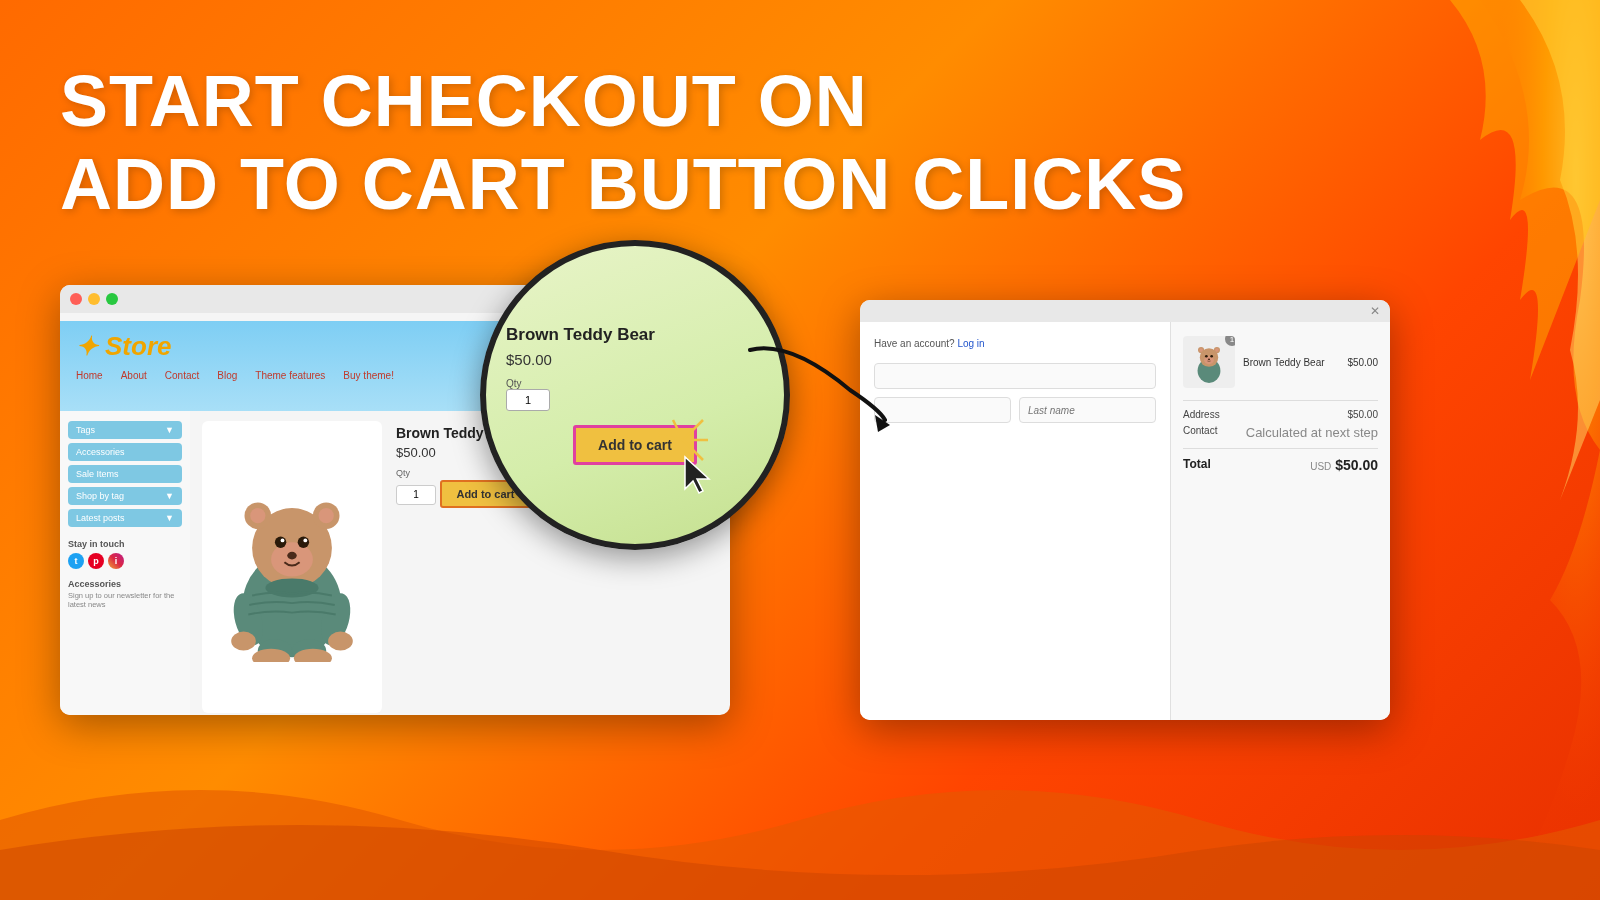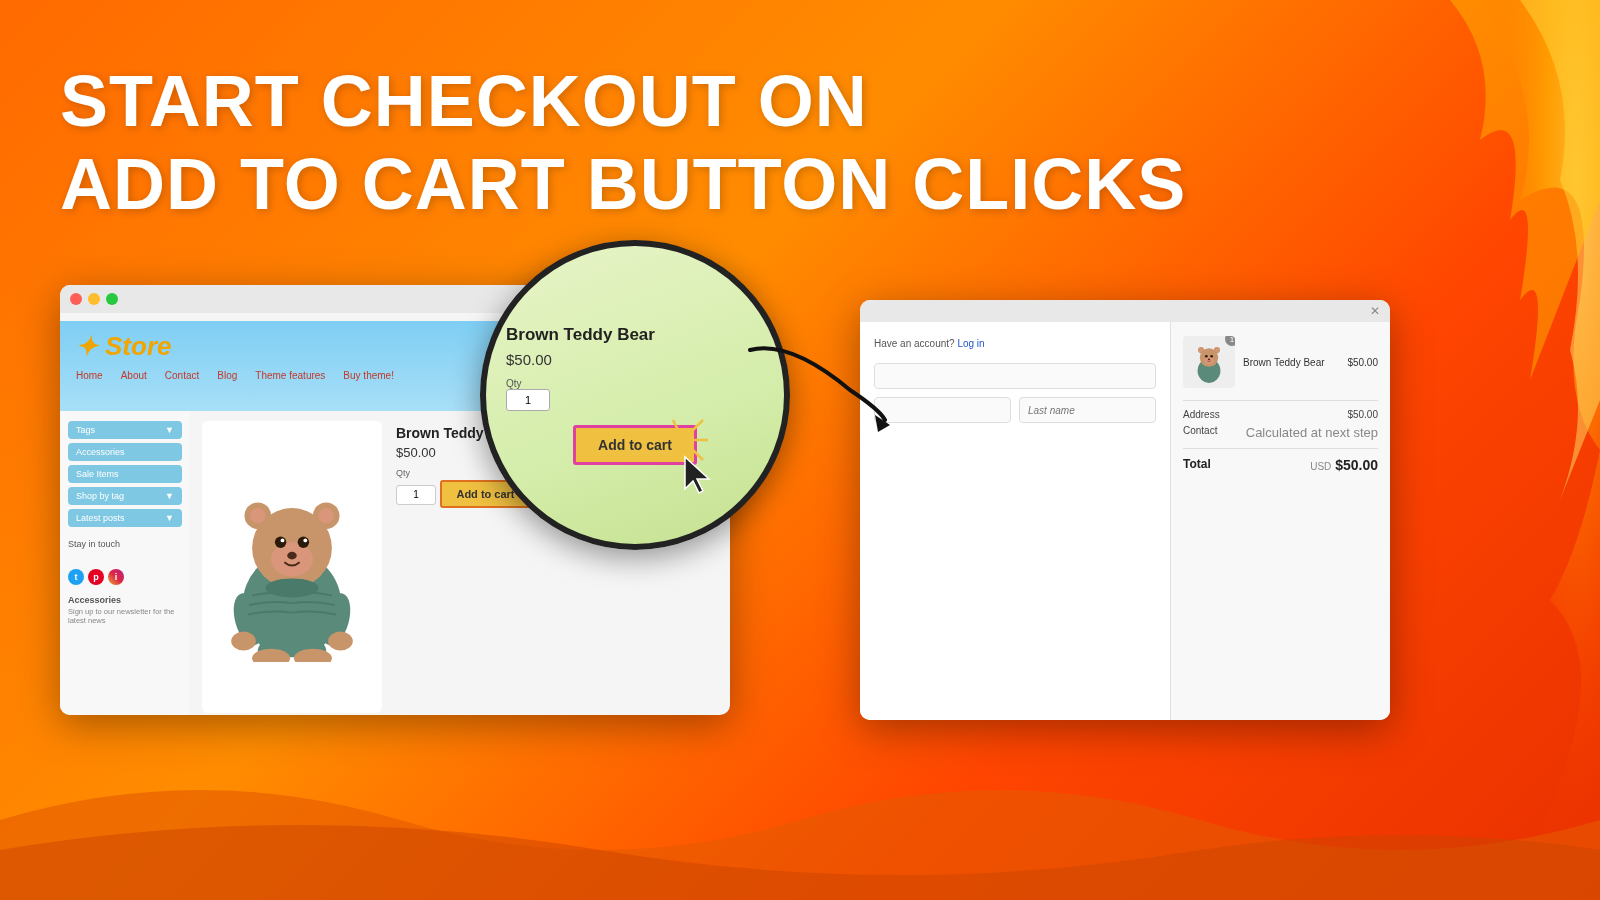--- a/index.html
+++ b/index.html
@@ -120,21 +120,21 @@
       font-size: 9px;
       margin-bottom: 4px;
       display: flex;
       justify-content: space-between;
       align-items: center;
     }
 
     .store-stay {
       margin-top: 12px;
     }
-    .stay-label { font-size: 9px; color: #555; margin-bottom: 20px; }
+    .stay-label { font-size: 9px; color: #555; margin-bottom: 4px; font-weight: bold; }
     .social-icons { display: flex; gap: 4px; }
     .social-icon {
       width: 16px; height: 16px; border-radius: 50%;
       display: flex; align-items: center; justify-content: center;
       font-size: 9px; color: #fff; font-weight: bold;
     }
     .si-twitter { background: #1da1f2; }
     .si-pinterest { background: #e60023; }
     .si-instagram { background: linear-gradient(45deg, #f09433, #e6683c, #dc2743, #cc2366, #bc1888); }
 

